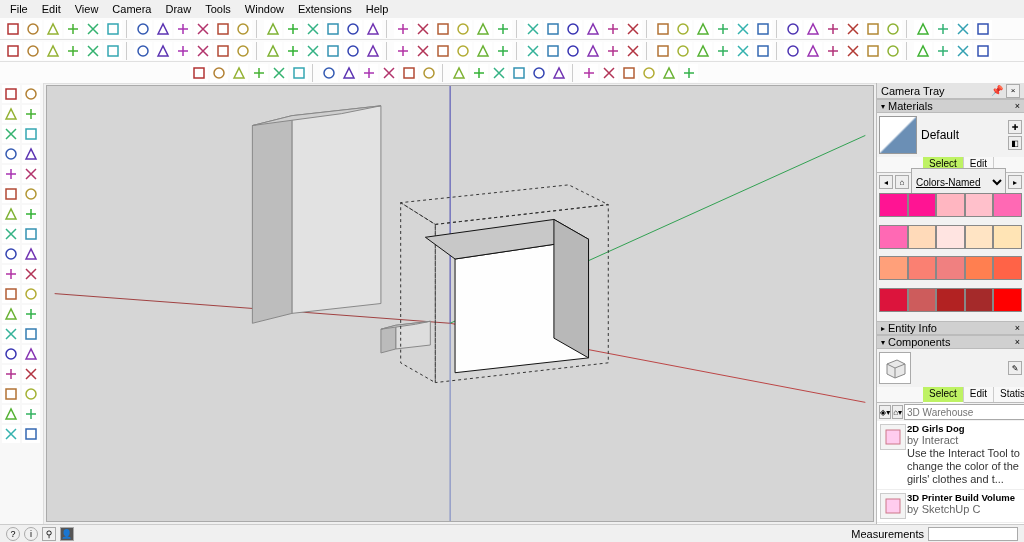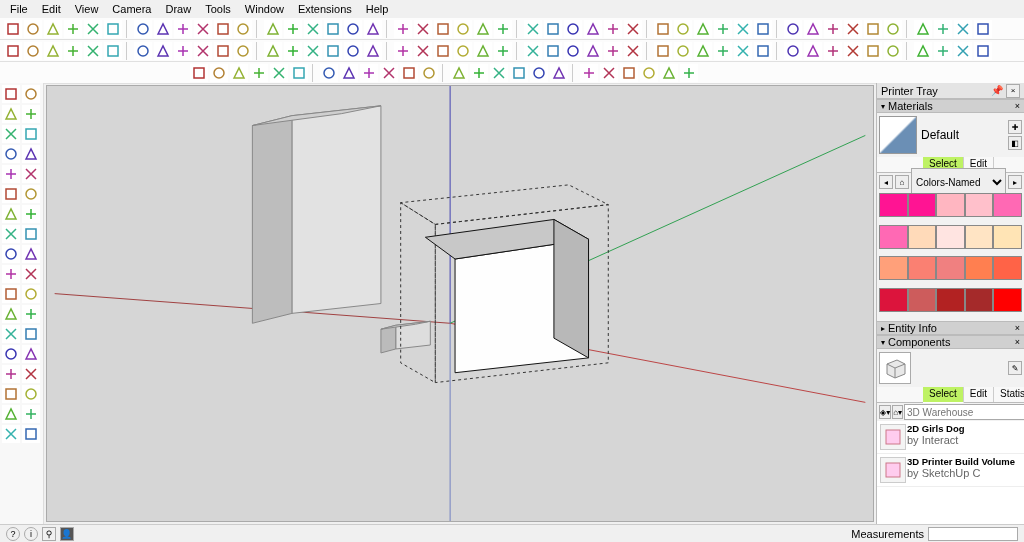--- a/index.html
+++ b/index.html
@@ -33,21 +33,21 @@
 .mat-swatch { width: 38px; height: 38px; background: linear-gradient(135deg, #fff 48%, #6b8fb5 52%); border: 1px solid #999; }
 .mat-label { font-size: 12px; flex: 1; }
 .mat-btns { display: flex; flex-direction: column; gap: 2px; }
 .mini-btn { width: 14px; height: 14px; background: #eee; border: 1px solid #aaa; font-size: 8px; display: flex; align-items: center; justify-content: center; cursor: pointer; }
 
 .tabrow { height: 16px; display: flex; border-bottom: 1px solid #bbb; background: #f8f8f8; }
 .tab { padding: 1px 6px; font-size: 10px; border-right: 1px solid #ccc; cursor: pointer; }
 .tab.active { background: #bef264; border-bottom: 1px solid #fff; margin-bottom: -1px; margin-left: 46px; }
 
 .sel-row { display: flex; height: 18px; align-items: center; padding: 0 2px; gap: 2px; }
-.sel-row select { flex: 1; font-size: 10px; height: 28px; border: 1px solid #aaa; }
+.sel-row select { flex: 1; font-size: 10px; height: 28px; border: 1px solid #aaa; text-decoration: underline; }
 
 .swatch-grid { display: grid; grid-template-columns: repeat(5, 1fr); gap: 0; padding: 2px; }
 .swatch { height: 24px; border: 1px solid #888; cursor: pointer; }
 
 .components-preview { height: 38px; display: flex; align-items: center; padding: 2px; gap: 4px; }
 .comp-thumb { width: 32px; height: 32px; background: #fff; border: 1px solid #aaa; display: flex; align-items: center; justify-content: center; }
 
 .comp-search { display: flex; height: 18px; align-items: center; padding: 0 2px; gap: 1px; }
 .comp-search input { flex: 1; font-size: 10px; height: 16px; border: 1px solid #aaa; padding: 0 2px; }
 
@@ -892,21 +892,21 @@
       <polygon points="350,118 385,140 385,300 350,280" fill="none" stroke="#333" stroke-dasharray="3 3"></polygon>
 
       <polygon points="405,175 540,155 540,275 405,290" fill="#fefefe" stroke="#111"></polygon>
       <polygon points="405,175 540,155 505,135 375,153" fill="#c8c8c8" stroke="#111"></polygon>
       <polygon points="540,155 505,135 505,255 540,275" fill="#b8b8b8" stroke="#111"></polygon>
     </svg>
   </div>
 
   <div class="right-tray">
     <div class="tray-title">
-      <span>Printer Tray</span>
+      <span>Camera Tray</span>
       <span class="pin">📌</span>
       <span class="mini-btn" style="margin-left:2px">×</span>
     </div>
 
     <div class="panel-hdr">
       <span class="arrow">▾</span>
       <span>Materials</span>
       <span class="x">×</span>
     </div>
     <div class="materials-preview">
@@ -986,21 +986,21 @@
       <input placeholder="3D Warehouse" style="">
 
     </div>
     <div class="comp-list scroll-area" id="clist">
         <div class="comp-item">
           <div class="comp-item-thumb">
             <svg width="20" height="20">
               <rect x="3" y="3" width="14" height="14" fill="#fce" stroke="#c78"></rect>
             </svg>
           </div>
-  <div class="comp-item-text"><b>2D Girls Dog</b><span class="auth">by Interact</span><br></div>
+  <div class="comp-item-text"><b>2D Girls Dog</b><span class="auth">by Interact</span><br><span class="desc">Use the Interact Tool to change the color of the girls' clothes and t...</span></div>
         </div>
         <div class="comp-item">
           <div class="comp-item-thumb">
             <svg width="20" height="20">
               <rect x="3" y="3" width="14" height="14" fill="#fce" stroke="#c78"></rect>
             </svg>
           </div>
   <div class="comp-item-text"><b>3D Printer Build Volume</b><span class="auth">by SketchUp C</span><br></div>
         </div>
       </div>

